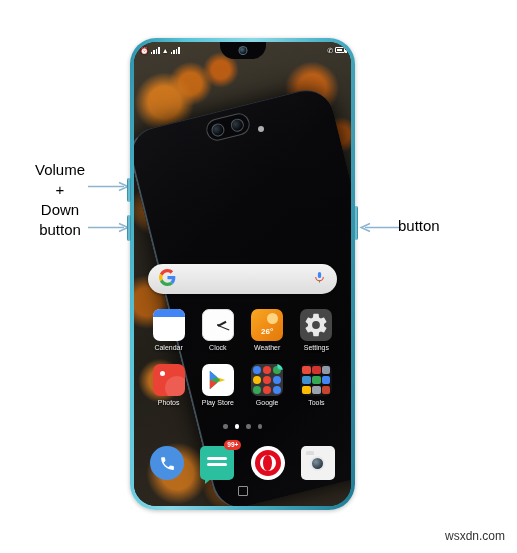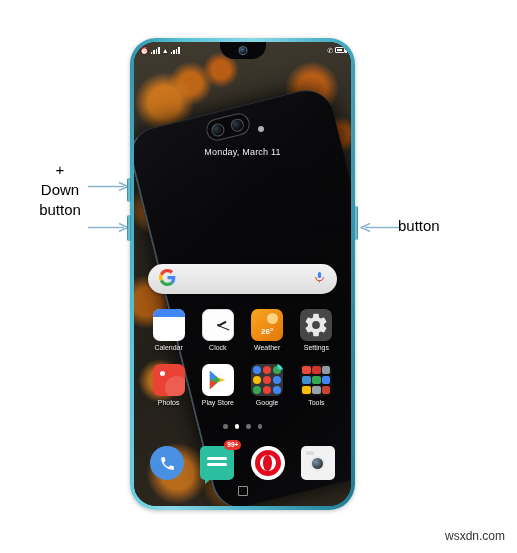--- a/index.html
+++ b/index.html
@@ -334,20 +334,21 @@
     right: 12px;
     bottom: 10px;
     font-size: 12px;
     color: #333;
   }
 </style>
 </head>
 <body>
 
 <div class="annot" id="vol-label">
+  <span class="ln">Volume</span>
   <span class="ln">+</span>
   <span class="ln">Down</span>
   <span class="ln">button</span>
 </div>
 
 <div class="arrow" id="arrow-vol-up">
   <svg width="42" height="11" viewBox="0 0 42 11">
     <line x1="0" y1="5.5" x2="36" y2="5.5" stroke="#8ab4d0" stroke-width="1.4"></line>
     <polyline points="31,1.5 40,5.5 31,9.5" fill="none" stroke="#8ab4d0" stroke-width="1.4"></polyline>
   </svg>
@@ -414,21 +415,20 @@
       </div>
       <div id="status-right">
         <span class="sicon">✆</span>
         <span class="batt">
             <i></i>
           </span>
       </div>
     </div>
 
     <div id="clock-widget">
-      <div id="clock-date">Monday, March 11</div>
     </div>
 
     <div id="searchbar">
       <span>
         <svg width="17" height="17" viewBox="0 0 48 48">
           <path fill="#EA4335" d="M24 9.5c3.5 0 6.6 1.2 9 3.6l6.8-6.8C35.6 2.4 30.2 0 24 0 14.6 0 6.5 5.4 2.6 13.2l7.9 6.2C12.4 13.5 17.7 9.5 24 9.5z"></path>
           <path fill="#4285F4" d="M46.1 24.6c0-1.6-.1-3.2-.4-4.6H24v9.1h12.4c-.5 2.9-2.2 5.4-4.6 7l7.6 5.9c4.5-4.1 6.7-10.2 6.7-17.4z"></path>
           <path fill="#FBBC05" d="M10.5 28.6c-.5-1.4-.8-2.9-.8-4.6s.3-3.2.8-4.6l-7.9-6.2C1 16.3 0 20 0 24s1 7.7 2.6 10.8l7.9-6.2z"></path>
           <path fill="#34A853" d="M24 48c6.2 0 11.5-2 15.3-5.5l-7.6-5.9c-2.1 1.4-4.8 2.3-7.7 2.3-6.3 0-11.6-4-13.5-9.8l-7.9 6.2C6.5 42.6 14.6 48 24 48z"></path>
         </svg>

